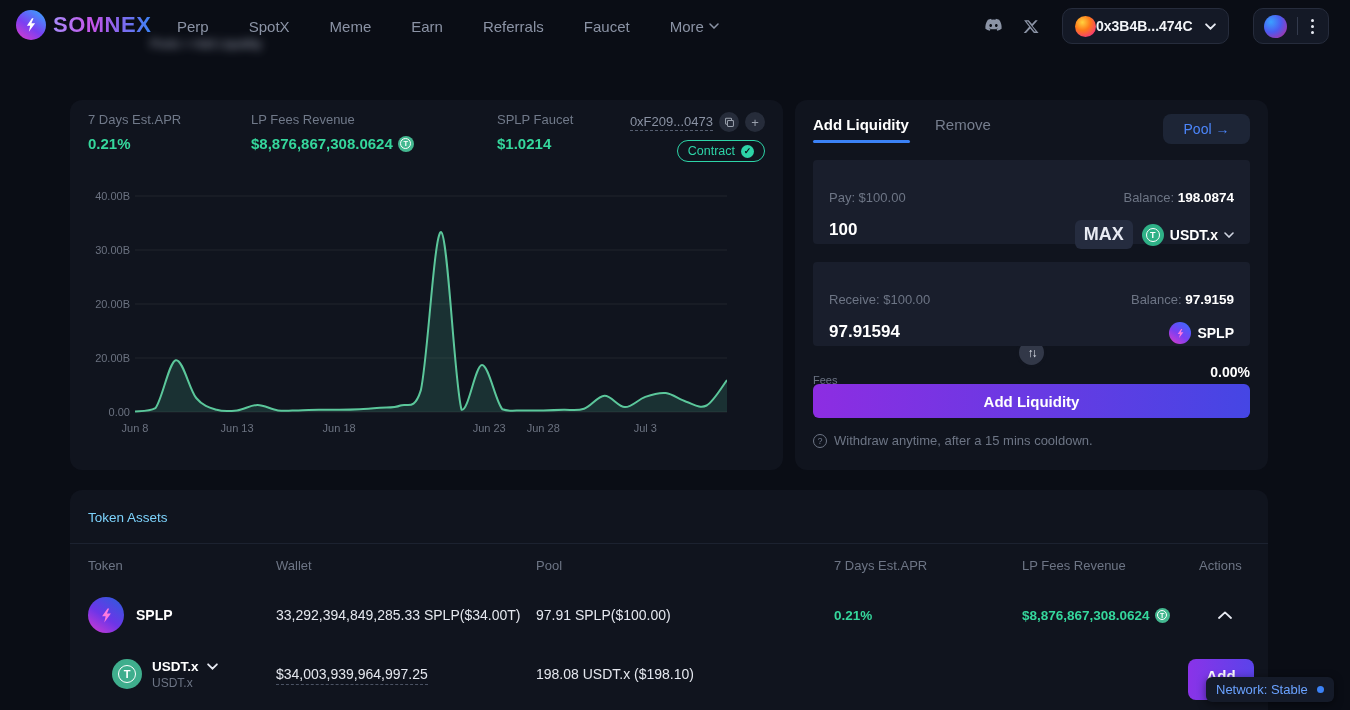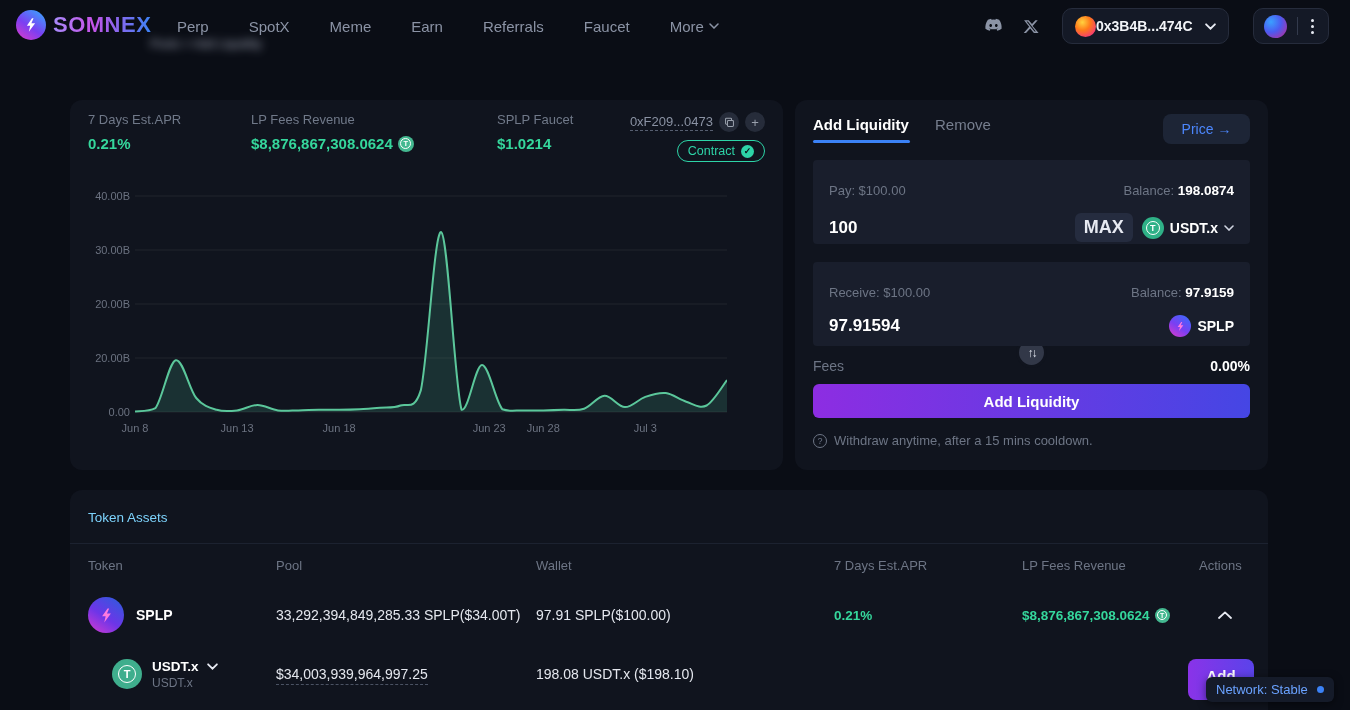--- a/index.html
+++ b/index.html
@@ -66,43 +66,43 @@
   .ylabel { position:absolute; width:46px; text-align:right; font-size:11px; color:#6b7280; left:14px; }
   .xlabel { position:absolute; top:322px; font-size:11px; color:#6b7280; transform:translateX(-50%); }
   
   .tab-active { position:absolute; left:18px; top:16px; font-size:15px; font-weight:700; color:#fff; cursor:pointer; }
   .tab-underline { position:absolute; left:18px; top:40px; width:97px; height:3px; background:#3b82f6; border-radius:2px; }
   .tab-inactive { position:absolute; left:140px; top:16px; font-size:15px; color:#767e8e; cursor:pointer; }
   .trade-btn { position:absolute; right:18px; top:14px; width:87px; height:30px; background:#1d2536;
     border-radius:8px; display:flex; align-items:center; justify-content:center;
     color:#4c86fb; font-size:14px; cursor:pointer; }
   .io-box { position:absolute; left:18px; width:437px; height:84px; background:#191e2c;
-    border-radius:4px; padding:23px 16px; }
+    border-radius:4px; padding:30px 16px; }
   .io-box.pay { top:60px; } .io-box.receive { top:162px; }
   .io-row1 { display:flex; justify-content:space-between; align-items:center; }
   .io-label { font-size:13px; color:#6d7585; }
   .io-balance { font-size:13px; color:#6d7585; }
   .io-balance b { color:#fff; font-size:13.5px; font-weight:700; }
-  .io-row2 { display:flex; justify-content:space-between; align-items:center; margin-top:15px; }
+  .io-row2 { display:flex; justify-content:space-between; margin-top:15px; }
   .io-amount { font-size:17px; font-weight:600; color:#fff; }
   .io-token { display:flex; align-items:center; gap:9px; }
   .max-btn { background:#252c3f; color:#e7eaf2; font-size:18px; font-weight:700;
     padding:4px 9px; border-radius:6px; cursor:pointer; }
   .token-select { display:flex; align-items:center; gap:6px; cursor:pointer; font-size:14px; font-weight:600; color:#fff; }
   .token-icon-teal { width:22px; height:22px; border-radius:50%; background:#2fb187;
     display:flex; align-items:center; justify-content:center; }
   .token-icon-teal .tether-inner { width:14px; height:14px; font-size:9px; border-width:1.3px; }
   .splp-icon { width:22px; height:22px; border-radius:50%;
     background:linear-gradient(215deg,#3a6bff 5%,#7b3ff2 55%,#e23bc8 100%);
     display:flex; align-items:center; justify-content:center; }
   .swap-circle { position:absolute; left:221px; top:237px; width:31px; height:31px; border-radius:50%;
     background:#323848; border:3px solid #10141e; display:flex; align-items:center; justify-content:center;
     color:#dfe3ec; font-size:12px; letter-spacing:-2px; cursor:pointer; font-weight:600; }
   .fees-row { position:absolute; left:18px; top:258px; width:437px; display:flex; justify-content:space-between; align-items:center; }
-  .fees-label { font-size:14px; color:#6d7585; }
+  .fees-label { font-size:11px; color:#6d7585;margin-top:16px; }
   .fees-value { font-size:14px; font-weight:700; color:#fff; }
   .submit-btn { position:absolute; left:18px; top:284px; width:437px; height:34px; border-radius:6px;
     background:linear-gradient(90deg,#8d2de2 0%,#4546e4 100%);
     display:flex; align-items:center; justify-content:center;
     color:#fff; font-size:15px; font-weight:700; cursor:pointer; border:none; }
   .note-row { position:absolute; left:18px; top:333px; display:flex; align-items:center; gap:7px; color:#6d7585; font-size:13px; }
   .q-icon { width:14px; height:14px; border:1px solid #6d7585; border-radius:50%;
     display:flex; align-items:center; justify-content:center; font-size:9px; }
   
   .assets-title { position:absolute; left:18px; top:20px; font-size:13.5px; color:#7dd3fc; }
@@ -251,21 +251,21 @@
       <div class="xlabel" style="left: 371.207px; margin-left: 48px;">Jun 23</div>
       <div class="xlabel" style="left: 473.276px;">Jun 28</div>
       <div class="xlabel" style="left: 575.345px;">Jul 3</div>
     </div>
 </div>
 
 <div class="card panel">
   <span class="tab-active">Add Liquidity</span>
   <span class="tab-underline"></span>
   <span class="tab-inactive">Remove</span>
-  <div class="trade-btn">Price →</div>
+  <div class="trade-btn">Pool →</div>
 
   <div class="io-box pay">
     <div class="io-row1">
       <span class="io-label">Pay: $100.00</span>
       <span class="io-balance">
         <span>Balance:</span>
         <b>198.0874</b>
       </span>
     </div>
     <div class="io-row2">
@@ -320,22 +320,22 @@
     <span>Withdraw anytime, after a 15 mins cooldown.</span>
   </div>
 </div>
 
 <div class="card assets-card">
   <div class="assets-title">Token Assets</div>
   <div class="assets-divider"></div>
 
   <div class="tgrid thead">
     <span class="th">Token</span>
+    <span class="th">Wallet</span>
     <span class="th">Pool</span>
-    <span class="th">Wallet</span>
     <span class="th">7 Days Est.APR</span>
     <span class="th">LP Fees Revenue</span>
     <span class="th">Actions</span>
   </div>
 
   <div class="tgrid trow1">
     <span class="cell-token">
       <span class="asset-icon-lg">
         <svg width="17" height="17" viewBox="0 0 24 24" fill="#ff7ae0">
             <path d="M13.5 2 5.8 13.2h5l-2 8.8 9.4-12.7h-5.6L15.8 2z"></path>

